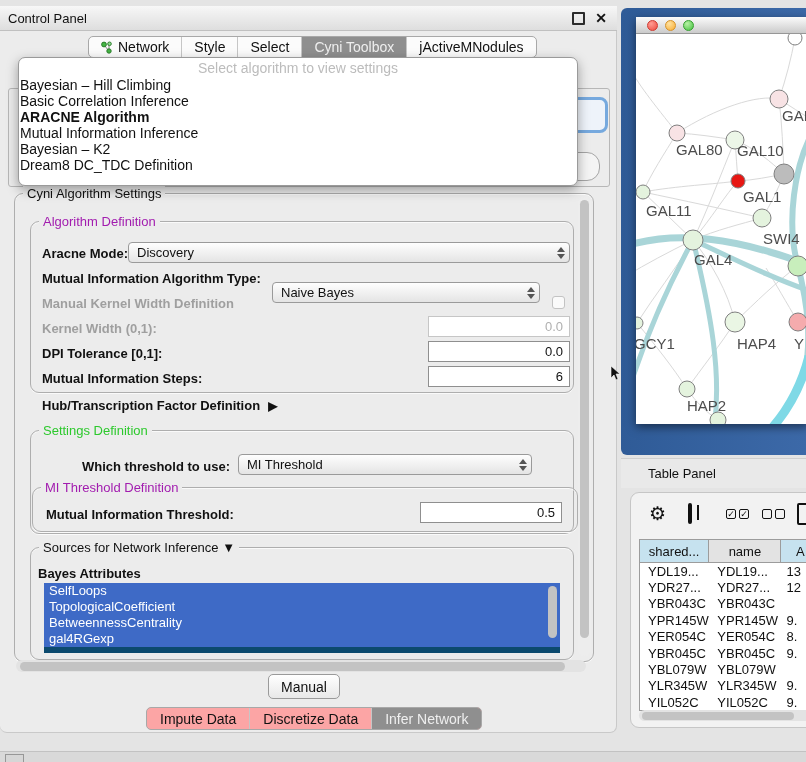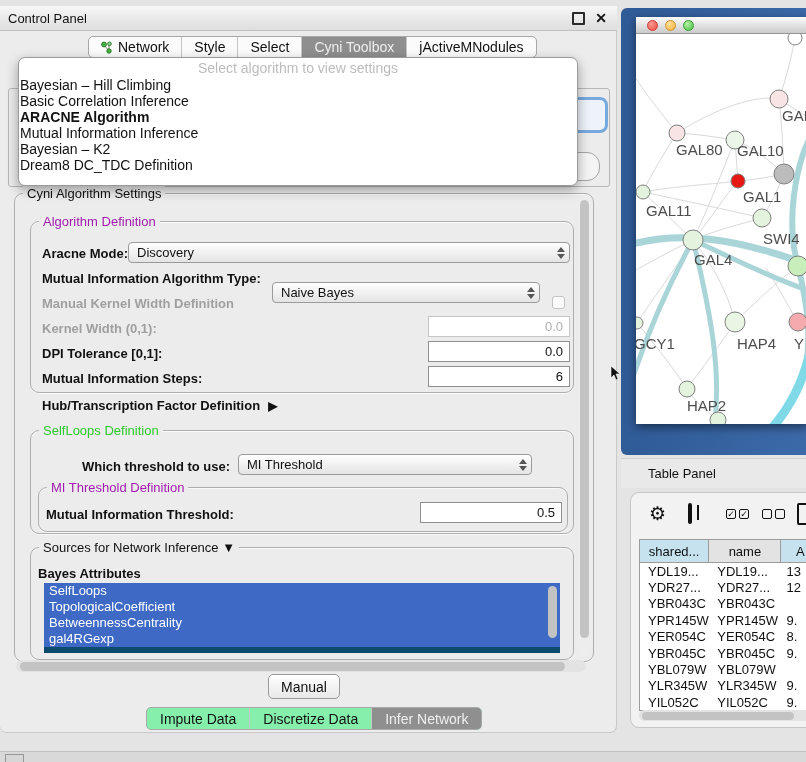--- a/index.html
+++ b/index.html
@@ -51,21 +51,21 @@
   .expander .arrow{font-size:12px;}
   
   .attr-list{background:#0c4a6e;overflow:hidden;position:relative;}
   .attr-item{background:#3e6ac6;color:#fff;font-size:13px;height:16px;line-height:16px;padding-left:5px;white-space:nowrap;}
   .vscroll-track{background:#ededed;border-radius:6px;}
   .scroll-thumb{background:#c3c3c3;border-radius:5px;position:absolute;}
   .hscroll{background:#e3e3e3;border-radius:6px;}
   
   .btn{border:1px solid #9a9a9a;border-radius:5px;background:linear-gradient(#ffffff,#e8e8e8);
        font-size:14px;display:flex;align-items:center;justify-content:center;}
-  .bstrip{display:flex;border:1px solid #a8a8a8;border-radius:5px;background:#86efac;overflow:hidden;height:23px;box-sizing:border-box;}
+  .bstrip{display:flex;border:1px solid #a8a8a8;border-radius:5px;background:#fca5a5;overflow:hidden;height:23px;box-sizing:border-box;}
   .btab{padding:2px 13px;font-size:14px;border-right:1px solid #c6c6c6;white-space:nowrap;display:flex;align-items:center;}
   .btab:last-child{border-right:none;}
   .btab.sel{background:#8f8f8f;color:#efefef;}
   
   .net-frame{left:621px;top:8px;width:185px;height:447px;background:linear-gradient(90deg,#2f5b97,#3c69a8);border-radius:6px 0 0 6px;}
   .net-window{left:636px;top:17px;width:172px;height:407px;background:#fff;box-shadow:0 3px 9px rgba(0,0,0,.5);}
   .net-titlebar{height:17px;background:linear-gradient(#fbfbfb,#cbcbcb);border-bottom:1px solid #979797;
        display:flex;align-items:center;gap:7px;padding-left:11px;box-sizing:border-box;}
   .light{width:11px;height:11px;border-radius:50%;box-sizing:border-box;}
   .light.r{background:radial-gradient(circle at 35% 30%,#ff9d94,#ee4b40);border:1px solid #ce3a31;}
@@ -185,31 +185,31 @@
 
 <span class="abs lbl" style="left:42px;top:371px;">Mutual Information Steps:</span>
 <div class="abs field" style="left:428px;top:366px;width:142px;">6</div>
 
 <div class="abs expander" style="left:42px;top:398px;">
   <span>Hub/Transcription Factor Definition</span>
   <span class="arrow">▶</span>
 </div>
 
 <div class="abs gbox" style="left:30px;top:430px;width:542px;height:102px;">
-  <span class="legend green">SelfLoops Definition</span>
+  <span class="legend green">Settings Definition</span>
 </div>
 <span class="abs lbl" style="left:82px;top:459px;">Which threshold to use:</span>
 <div class="abs combo" style="left:238px;top:454px;width:294px;">
   <span class="val">MI Threshold</span>
   <span class="stepper">
       <span class="tri-up"></span>
       <span class="tri-dn"></span>
     </span>
 </div>
-<div class="abs gbox" style="left:38px;top:487px;width:528px;height:43px;">
+<div class="abs gbox" style="left:32px;top:487px;width:528px;height:43px;padding-left:16px;">
   <span class="legend blue">MI Threshold Definition</span>
 </div>
 <span class="abs lbl" style="left:46px;top:507px;">Mutual Information Threshold:</span>
 <div class="abs field" style="left:420px;top:502px;width:142px;padding-left:22px;">0.5</div>
 
 <div class="abs gbox" style="left:30px;top:547px;width:542px;height:111px;">
   <span class="legend">
     <span>Sources for Network Inference</span>
     <span>▼</span>
   </span>

